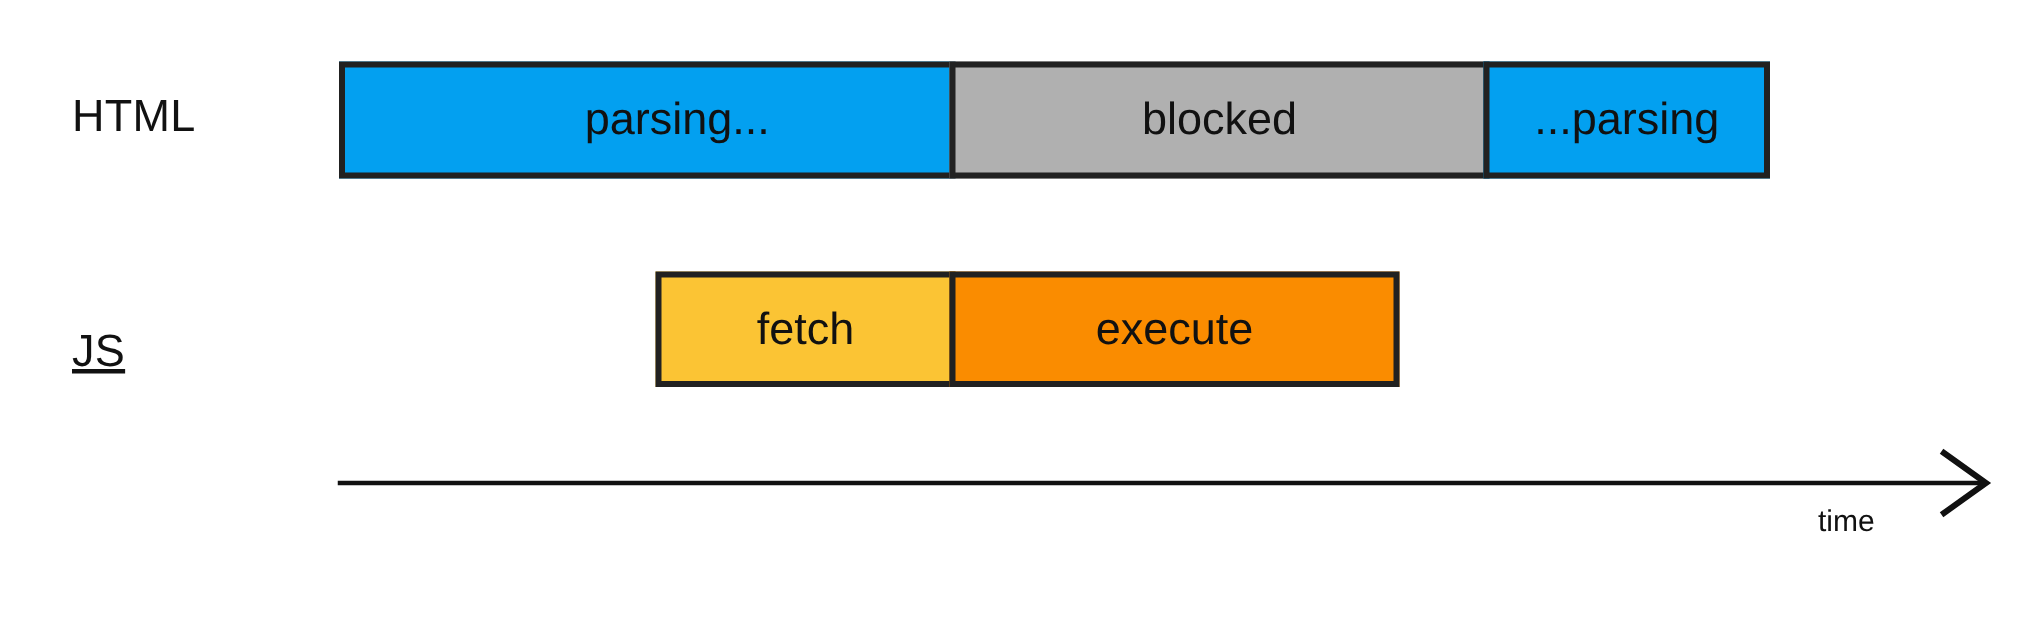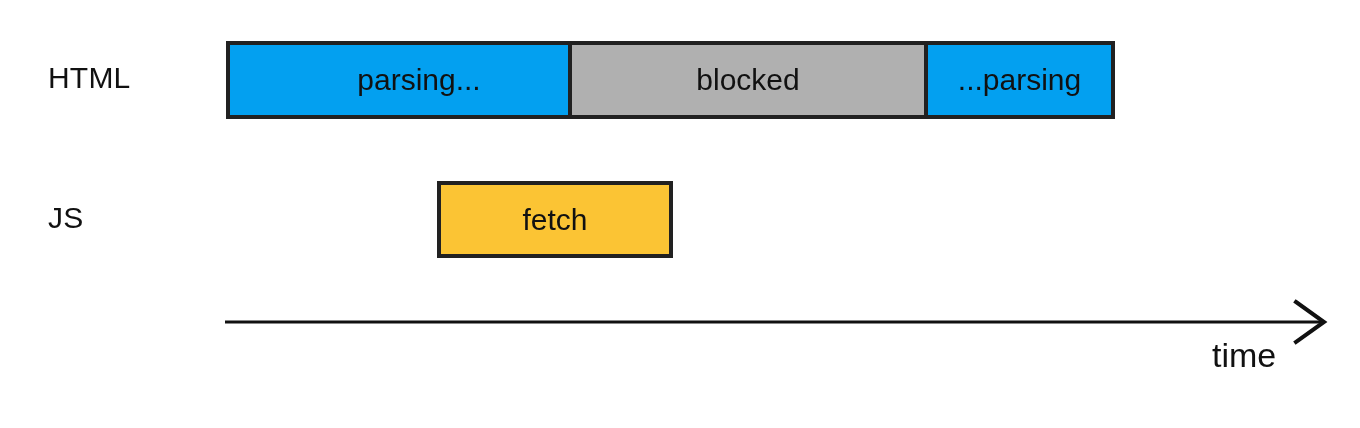--- a/index.html
+++ b/index.html
@@ -21,21 +21,21 @@
   
   .row-label {
     position: absolute;
     font-size: 30px;
     line-height: 1;
     color: #111111;
     letter-spacing: 0.2px;
     white-space: nowrap;
   }
   .row-label-html { left: 48px; top: 63px; }
-  .row-label-js   { left: 48px; top: 203px; }
+  .row-label-js   { left: 48px; top: 220px; text-decoration: underline; }
 
   
   .track {
     position: absolute;
     display: flex;
     align-items: stretch;
   }
   .track-html { left: 226px; top: 41px; height: 78px; }
   .track-js   { left: 437px; top: 181px; height: 77px; }
 
@@ -46,40 +46,40 @@
     display: flex;
     align-items: center;
     justify-content: center;
     font-size: 30px;
     line-height: 1;
     color: #111111;
     white-space: nowrap;
   }
   .seg + .seg { margin-left: -4px; }
 
-  .seg-parsing-start { width: 346px; background: #03A0F0; padding-left: 40px; }
+  .seg-parsing-start { width: 411px; background: #03A0F0; padding-left: 40px; }
   .seg-blocked       { width: 360px; background: #B0B0B0; }
   .seg-parsing-end   { width: 191px; background: #03A0F0; }
-  .seg-fetch         { width: 236px; background: #FBC434; }
+  .seg-fetch         { width: 200px; background: #FBC434; }
   .seg-execute       { width: 300px; background: #FA8C00; }
 
   
   .axis {
     position: absolute;
     left: 225px;
     top: 296px;
     width: 1110px;
     height: 56px;
   }
   .axis svg { display: block; }
   .axis-label {
     position: absolute;
     left: 1212px;
     top: 338px;
-    font-size: 34px;
+    font-size: 20px;
     line-height: 1;
     color: #111111;
     white-space: nowrap;
   }
 </style>
 </head>
 <body>
 
 <div class="diagram">
 
@@ -96,20 +96,23 @@
       <span>...parsing</span>
     </div>
   </div>
 
   <div class="row-label row-label-js">JS</div>
 
   <div class="track track-js">
     <div class="seg seg-fetch">
       <span>fetch</span>
     </div>
+    <div class="seg seg-execute">
+      <span>execute</span>
+    </div>
   </div>
 
   <div class="axis">
     <svg width="1110" height="56" viewBox="0 0 1110 56">
       <line x1="0" y1="26" x2="1098" y2="26" stroke="#111111" stroke-width="3"></line>
       <polyline points="1071,6 1099,26 1071,46" fill="none" stroke="#111111" stroke-width="4" stroke-linecap="square" stroke-linejoin="miter"></polyline>
     </svg>
   </div>
 
   <div class="axis-label">time</div>

